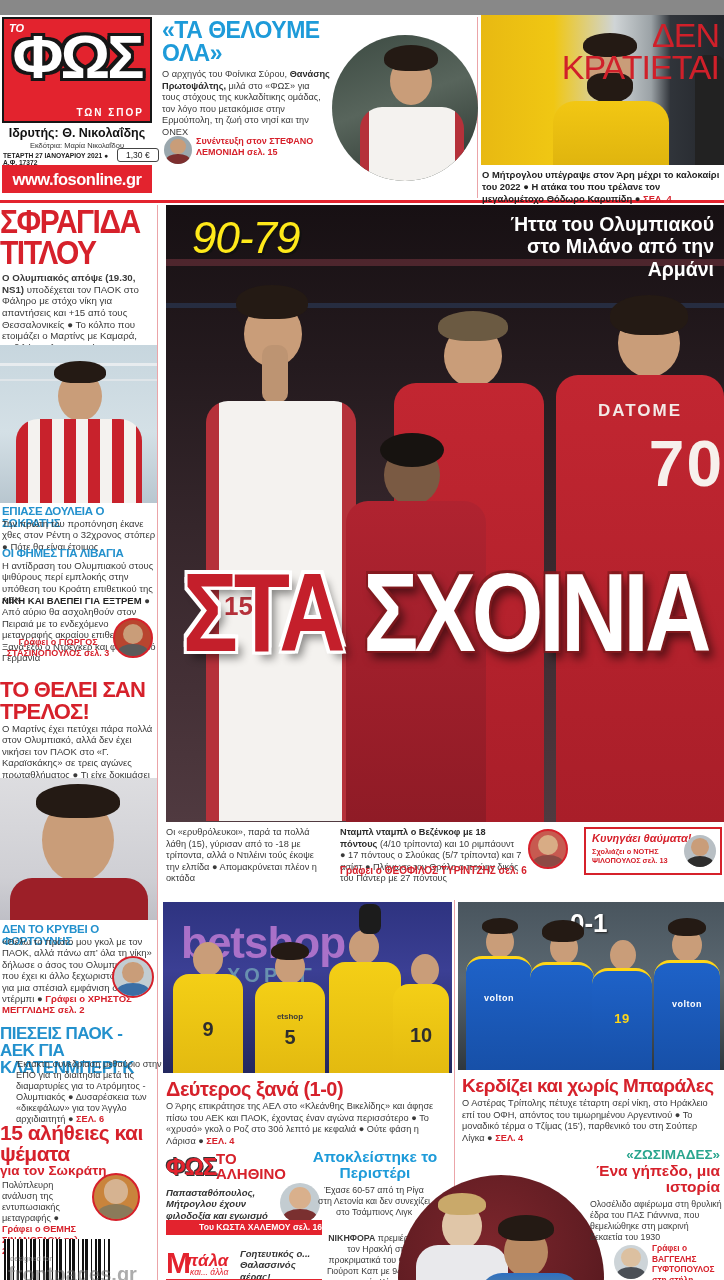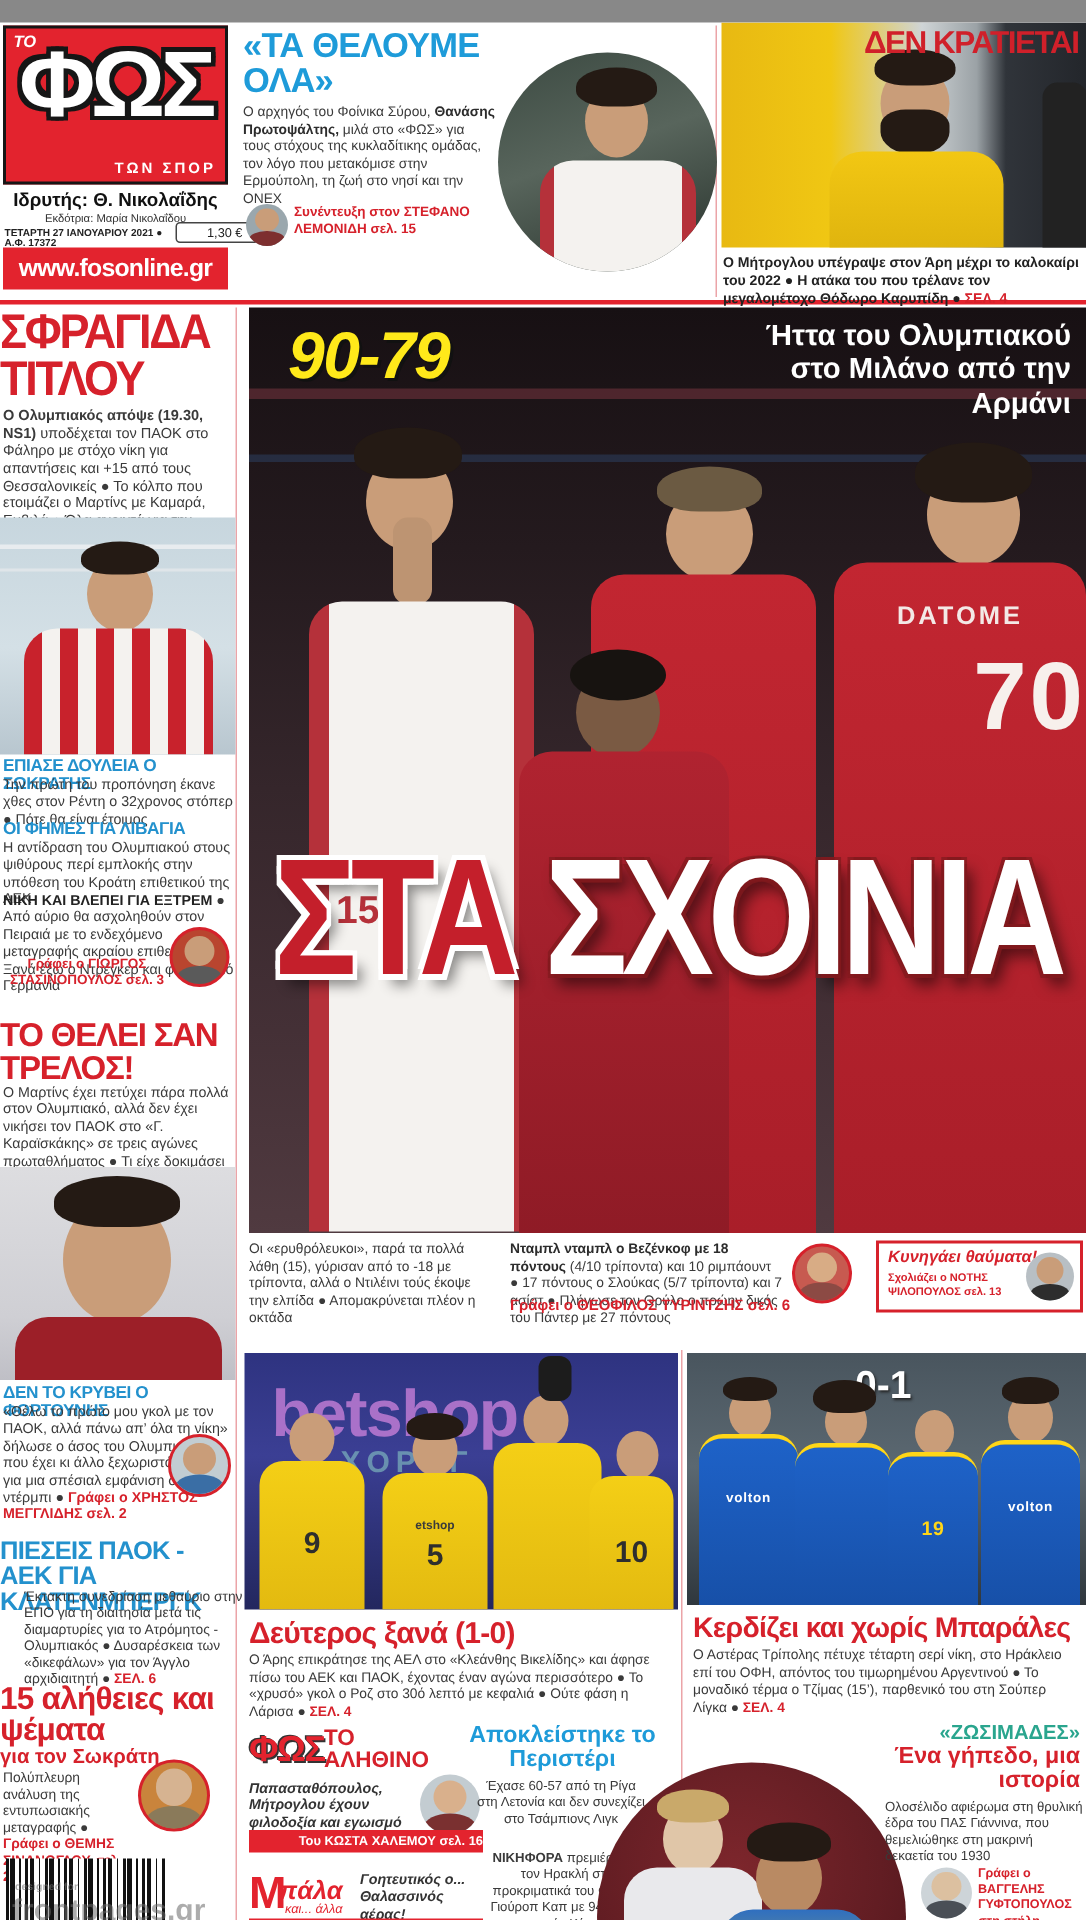--- a/index.html
+++ b/index.html
@@ -19,42 +19,42 @@
   .logo-box{left:2px;top:2px;width:150px;height:106px;background:var(--red2);
     border:2px solid #161616}
   .logo-to{position:absolute;left:5px;top:3px;color:#fff;font-weight:bold;font-style:italic;font-size:11px}
   .logo-fos{position:absolute;left:0;right:0;top:2px;text-align:center;font-size:62px;font-weight:900;
     color:#fff;letter-spacing:-3px;
     text-shadow:-3px -3px 0 #161616,3px -3px 0 #161616,-3px 3px 0 #161616,3px 3px 0 #161616,0 3px 0 #161616,0 -3px 0 #161616,3px 0 0 #161616,-3px 0 0 #161616}
   .logo-sub{position:absolute;right:6px;bottom:3px;color:#fff;font-weight:bold;font-size:10px;letter-spacing:2px}
   .founder{left:2px;top:111px;width:150px;text-align:center;font-weight:bold;font-size:12.5px;color:#101010}
   .publisher{left:2px;top:126px;width:150px;text-align:center;font-size:7.5px;color:#333}
   .dateline{left:3px;top:137px;width:112px;font-size:6.7px;color:#222;font-weight:bold}
-  .price{left:117px;top:133px;border:1px solid #444;border-radius:3px;font-size:8.5px;padding:1px 20px;color:#222;background:#fff}
+  .price{left:117px;top:133px;border:1px solid #444;border-radius:3px;font-size:8.5px;padding:1px 8px;color:#222;background:#fff}
   .webband{left:2px;top:150px;width:150px;height:28px;background:var(--red2);color:#fff;
     font-weight:900;font-size:16.5px;text-align:center;line-height:28px;letter-spacing:-.5px}
   .mast-hr{left:0;top:185px;width:724px;height:3px;background:var(--red2)}
   .vr1{left:477px;top:2px;width:1px;height:181px;background:#eba4a8}
   .vr-left{left:157px;top:190px;width:1px;height:1090px;background:#eba4a8}
   .vr-mid{left:454px;top:885px;width:1px;height:395px;background:#eba4a8}
 
   
   .tc-headline{left:162px;top:4px;width:210px;font-size:23px;font-weight:900;line-height:1.02;
     color:#1e9bd9;letter-spacing:-.5px}
   .tc-body{left:162px;top:54px;width:168px;font-size:9.3px;line-height:1.2;color:#3a3a3a}
   .tc-circle{left:332px;top:20px;width:146px;height:146px;border-radius:50%;overflow:hidden;
     background:linear-gradient(160deg,#3c4a42 0%,#58655c 45%,#27312b 100%)}
   .tc-byline{left:196px;top:121px;width:130px;font-size:9px;font-weight:bold;color:var(--red);line-height:1.25}
   .tc-av{left:164px;top:121px;width:28px;height:28px}
 
   
   .tr-photo{left:481px;top:0;width:243px;height:150px;overflow:hidden;
     background:linear-gradient(90deg,#e8b912 0%,#f0c713 30%,#cfd4d6 55%,#9ba2a6 70%,#30343a 78%,#23262b 100%)}
-  .tr-headline{position:absolute;right:5px;top:4px;width:170px;text-align:right;font-size:21px;
-    font-weight:700;line-height:.95;color:#d0202a;letter-spacing:-1px}
+  .tr-headline{position:absolute;right:5px;top:4px;width:170px;text-align:right;font-size:34px;
+    font-weight:400;line-height:.95;color:#d0202a;letter-spacing:-1px}
   .tr-caption{left:482px;top:154px;width:240px;font-size:9.4px;line-height:1.25;font-weight:bold;color:#222}
 
   
   .lc-h1{left:0;top:192px;width:158px;font-size:30px;font-weight:900;line-height:.95;
     color:var(--red);letter-spacing:-1.5px;transform:scaleY(1.08);transform-origin:top left}
   .lc-body{left:2px;top:257px;width:154px;font-size:9.7px;line-height:1.2;color:#3a3a3a}
   .lc-photo1{left:0;top:330px;width:157px;height:158px;overflow:hidden;
     background:linear-gradient(180deg,#c7d6de 0%,#d4e0e6 55%,#b8c6cf 100%)}
   .subhead{font-size:11.5px;font-weight:900;color:#2391cd;letter-spacing:-.3px}
   .small-body{font-size:9.5px;line-height:1.2;color:#3a3a3a}
@@ -77,21 +77,21 @@
   .avatar{border-radius:50%;position:absolute;overflow:hidden;background:#cfd6dc}
   .avatar .face{position:absolute;left:22%;top:10%;width:56%;height:56%;border-radius:50%;background:var(--skin)}
   .avatar .shirt{position:absolute;left:8%;bottom:-8%;width:84%;height:42%;border-radius:50% 50% 0 0;background:#555}
   .avatar.ring{border:2px solid var(--red)}
 
   
   .main-photo{left:166px;top:190px;width:558px;height:617px;overflow:hidden;
     background:linear-gradient(180deg,#171013 0%,#241a1e 26%,#35262b 52%,#443036 78%,#503a40 100%)}
   .arena-band1{position:absolute;left:0;top:54px;width:100%;height:7px;background:#5b2a33;opacity:.8}
   .arena-band2{position:absolute;left:0;top:98px;width:100%;height:5px;background:#2c3c5a;opacity:.6}
-  .score{position:absolute;left:26px;top:8px;font-size:44px;font-weight:700;font-style:italic;color:var(--yellow);
+  .score{position:absolute;left:26px;top:8px;font-size:44px;font-weight:400;font-style:italic;color:var(--yellow);
     letter-spacing:-1px;text-shadow:2px 2px 0 #111}
   .kicker{position:absolute;right:10px;top:8px;width:230px;text-align:right;color:#fff;
     font-weight:bold;font-size:19.5px;line-height:1.15}
   .main-hl{position:absolute;left:0;top:352px;width:100%;text-align:center;font-size:92px;font-weight:900;
     letter-spacing:-4px;white-space:nowrap;transform:scaleY(1.2);transform-origin:top center;line-height:1}
   .hl-sta{color:#c41f2b;
     text-shadow:-3px -3px 0 #fff,3px -3px 0 #fff,-3px 3px 0 #fff,3px 3px 0 #fff,0 -3px 0 #fff,0 3px 0 #fff,6px 6px 8px rgba(0,0,0,.45)}
   .hl-sxo{color:#fff;
     text-shadow:-2px -2px 0 rgba(130,25,30,.75),2px -2px 0 rgba(130,25,30,.75),-2px 2px 0 rgba(130,25,30,.75),2px 2px 0 rgba(130,25,30,.75),5px 6px 9px rgba(0,0,0,.55)}
 

